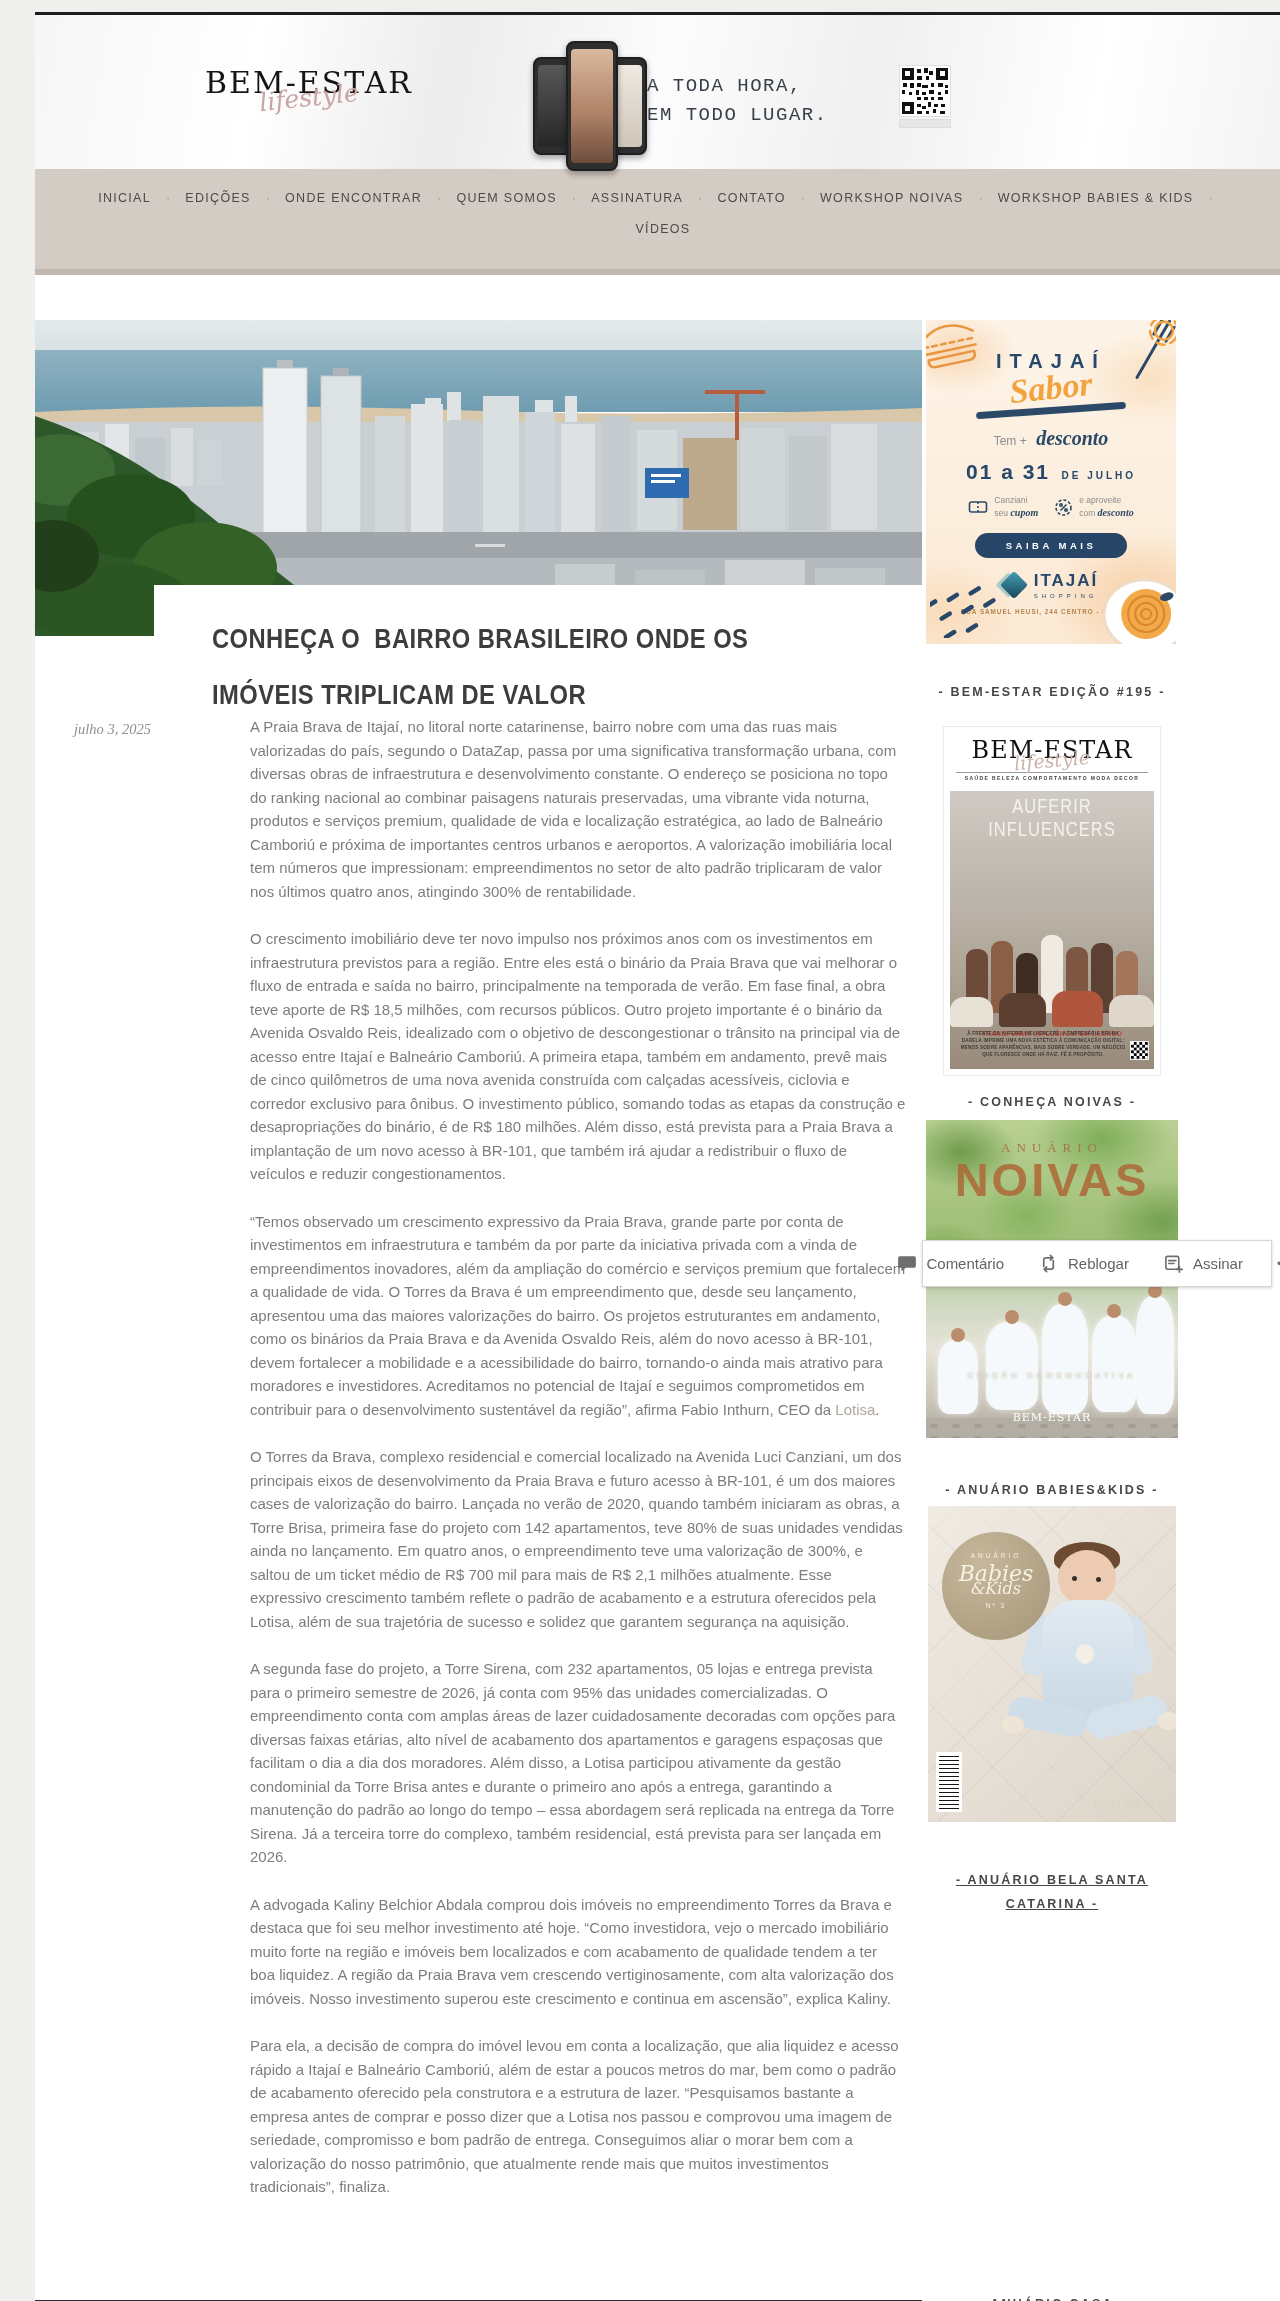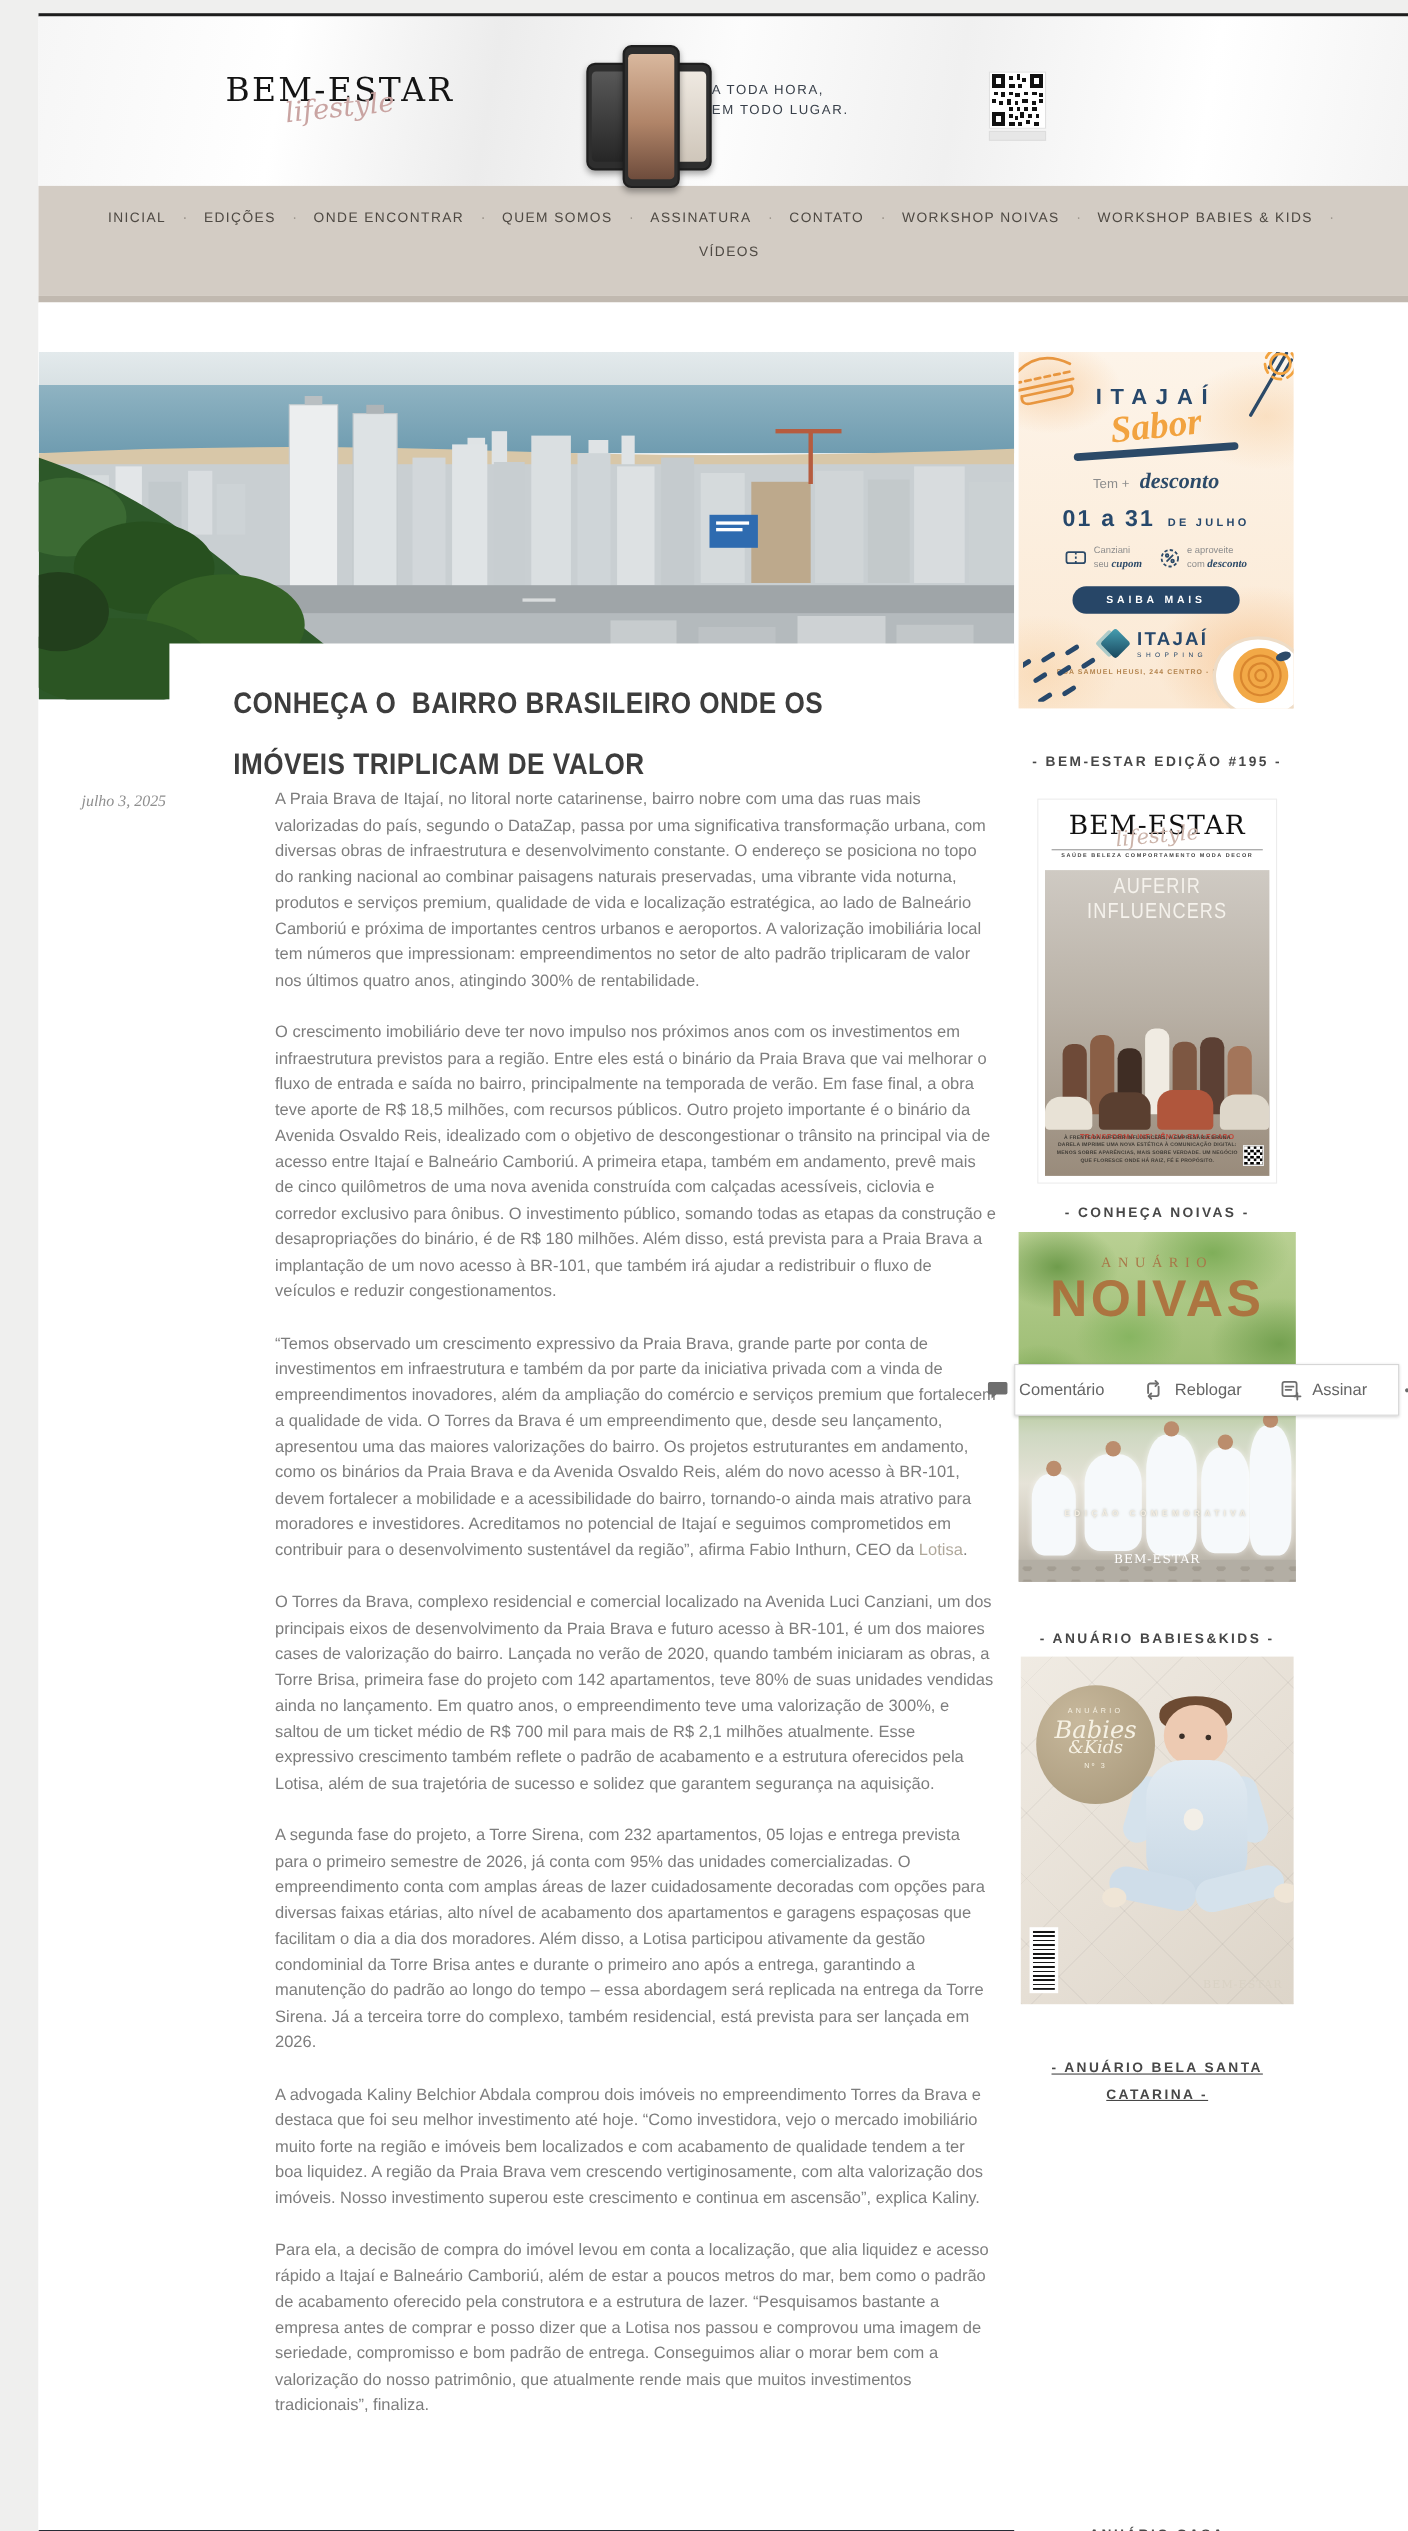--- a/index.html
+++ b/index.html
@@ -15,21 +15,21 @@
   .logo-script{font-family:"DejaVu Serif",serif;font-style:italic;font-size:25px;color:#c9a4a2;margin-top:-17px;transform:rotate(-6deg);}
   .phones{position:absolute;left:498px;top:26px;width:114px;height:130px;}
   .phone{position:absolute;background:#2e2e2e;border:2px solid #1f1f1f;border-radius:8px;box-shadow:0 3px 6px rgba(0,0,0,.35);}
   .phone .scr{position:absolute;left:3px;right:3px;top:6px;bottom:6px;border-radius:4px;}
   .ph-l{left:0;top:16px;width:38px;height:94px;}
   .ph-r{right:0;top:16px;width:38px;height:94px;}
   .ph-c{left:33px;top:0;width:48px;height:126px;z-index:2;}
   .scr-l{background:linear-gradient(#585858,#262626);}
   .scr-r{background:linear-gradient(#efe9e1,#cfc6ba);}
   .scr-c{background:linear-gradient(#d9b89e 0%,#b08468 55%,#6e4c3c 100%);}
-  .tagline{position:absolute;left:612px;top:57px;font-family:Liberation Sans, sans-serif;font-size:12px;letter-spacing:1.5px;color:#39404a;line-height:1.55;}
+  .tagline{position:absolute;left:612px;top:57px;font-family:Liberation Mono, monospace;font-size:19px;letter-spacing:1.5px;color:#39404a;line-height:1.55;}
   .qr-box{position:absolute;left:864px;top:50px;width:52px;}
   .qr-box svg{display:block;background:#fff;border:1px solid #e0e0e0;}
   .qr-cap{height:7px;background:#e7e7e7;margin-top:2px;border:1px solid #ddd;}
 
   
   .nav{position:absolute;top:157px;left:0;width:100%;height:100px;background:#d3ccc4;}
   .nav-row{display:flex;justify-content:center;align-items:center;}
   .nav-row1{padding-top:21px;}
   .nav-row2{margin-top:17px;align-items:center;}
   .nav-item{font-size:12.5px;font-weight:normal;letter-spacing:1.3px;color:#4e4943;cursor:pointer;white-space:nowrap;}

